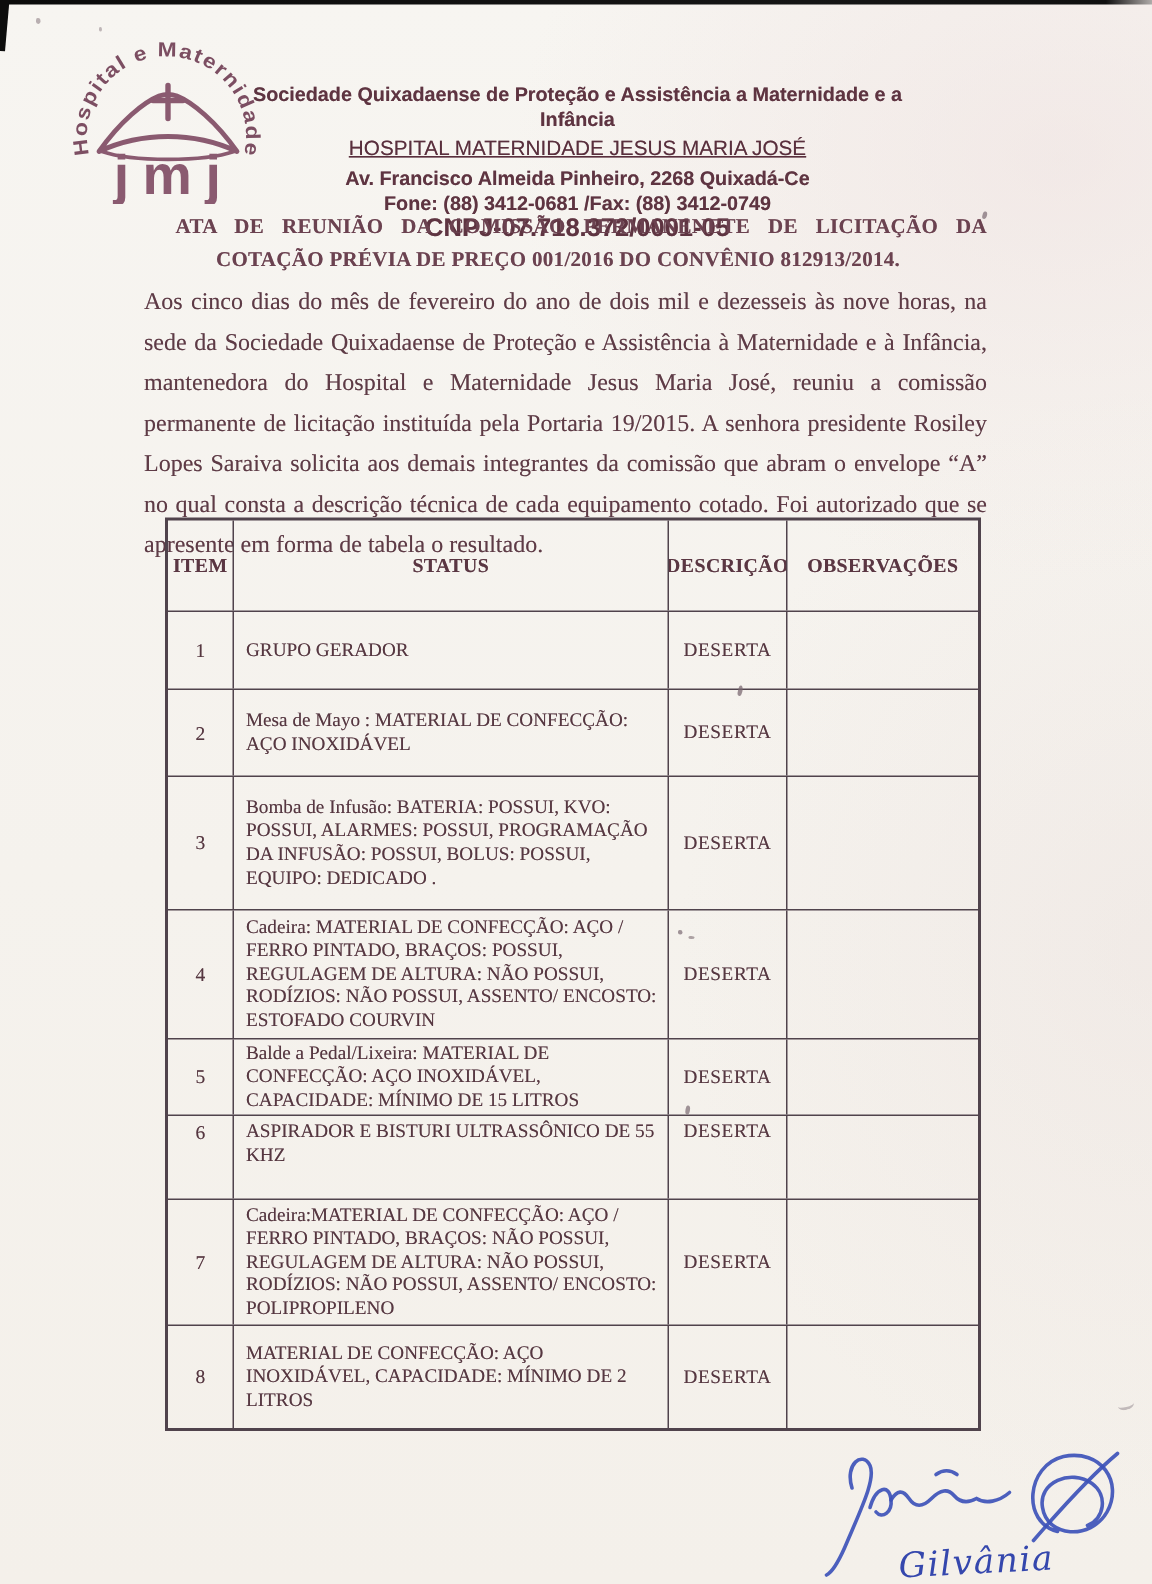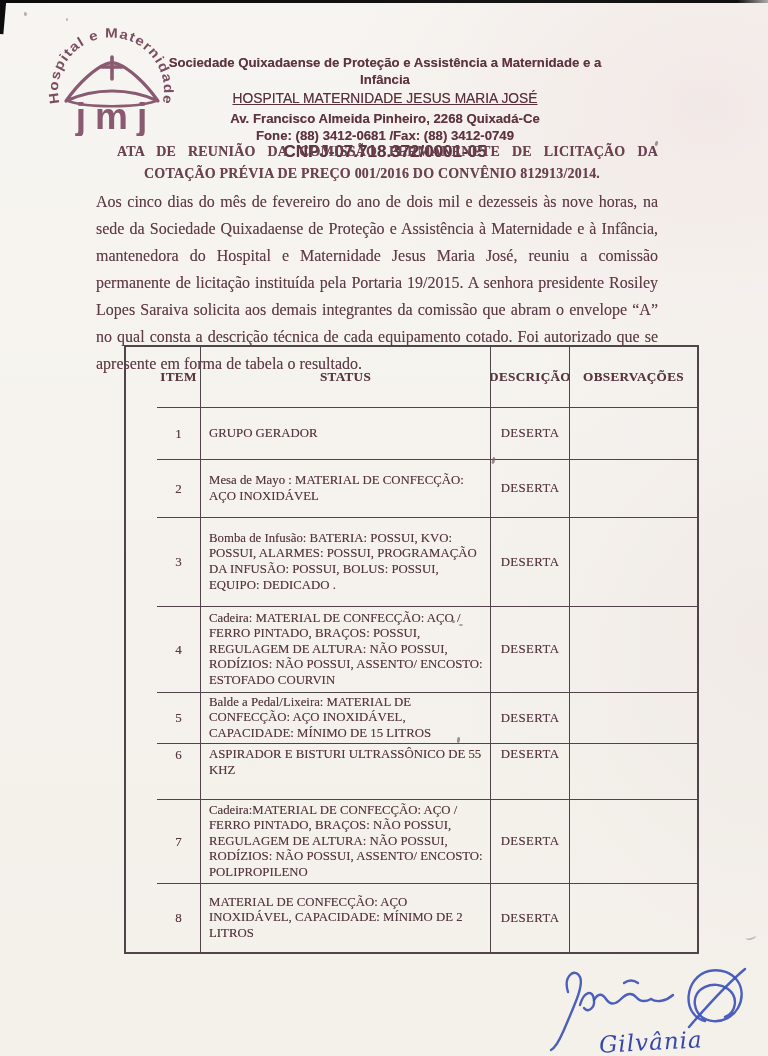--- a/index.html
+++ b/index.html
@@ -31,22 +31,22 @@
 
   
   .doc-title{position:absolute;left:117px;top:141px;width:541px;font-weight:700;font-size:14px;
     line-height:21.5px;color:#6b4250;letter-spacing:.2px;text-shadow:0 0 .4px rgba(107,66,80,.5);}
   .t1{text-align:justify;text-align-last:justify;}
   .t2{text-align:left;margin-left:27px;}
   .body-par{position:absolute;left:96px;top:188px;width:562px;margin:0;font-size:16px;line-height:27px;
     text-align:justify;color:#5e3b46;text-shadow:0 0 .4px rgba(94,59,70,.45);}
 
   
-  .dtable{position:absolute;left:124px;top:345px;width:540px;border:2px solid #50434c;color:#563741;
-    text-shadow:0 0 .4px rgba(86,55,65,.5);padding-left:31px;}
+  .dtable{position:absolute;left:110px;top:345px;width:540px;border:2px solid #50434c;color:#563741;
+    text-shadow:0 0 .4px rgba(86,55,65,.5);}
   .trow{display:grid;grid-template-columns:43px 290px 79px 128px;}
   .trow + .trow{border-top:1.6px solid #50434c;}
   .c{display:flex;align-items:center;box-sizing:border-box;overflow:hidden;}
   .desc,.stat,.obs{border-left:1.6px solid #50434c;}
   .item{justify-content:center;font-size:13px;}
   .desc{padding:2px 6px 2px 8px;font-size:12.8px;line-height:15.6px;text-align:left;}
   .stat{justify-content:center;font-size:12.8px;letter-spacing:.4px;}
   .thead{height:60px;}
   .thead .c{justify-content:center;font-weight:700;font-size:13.2px;letter-spacing:.3px;color:#5a3642;padding:0;}
   .r1{height:51px}.r2{height:57px}.r3{height:88px}.r4{height:85px}

